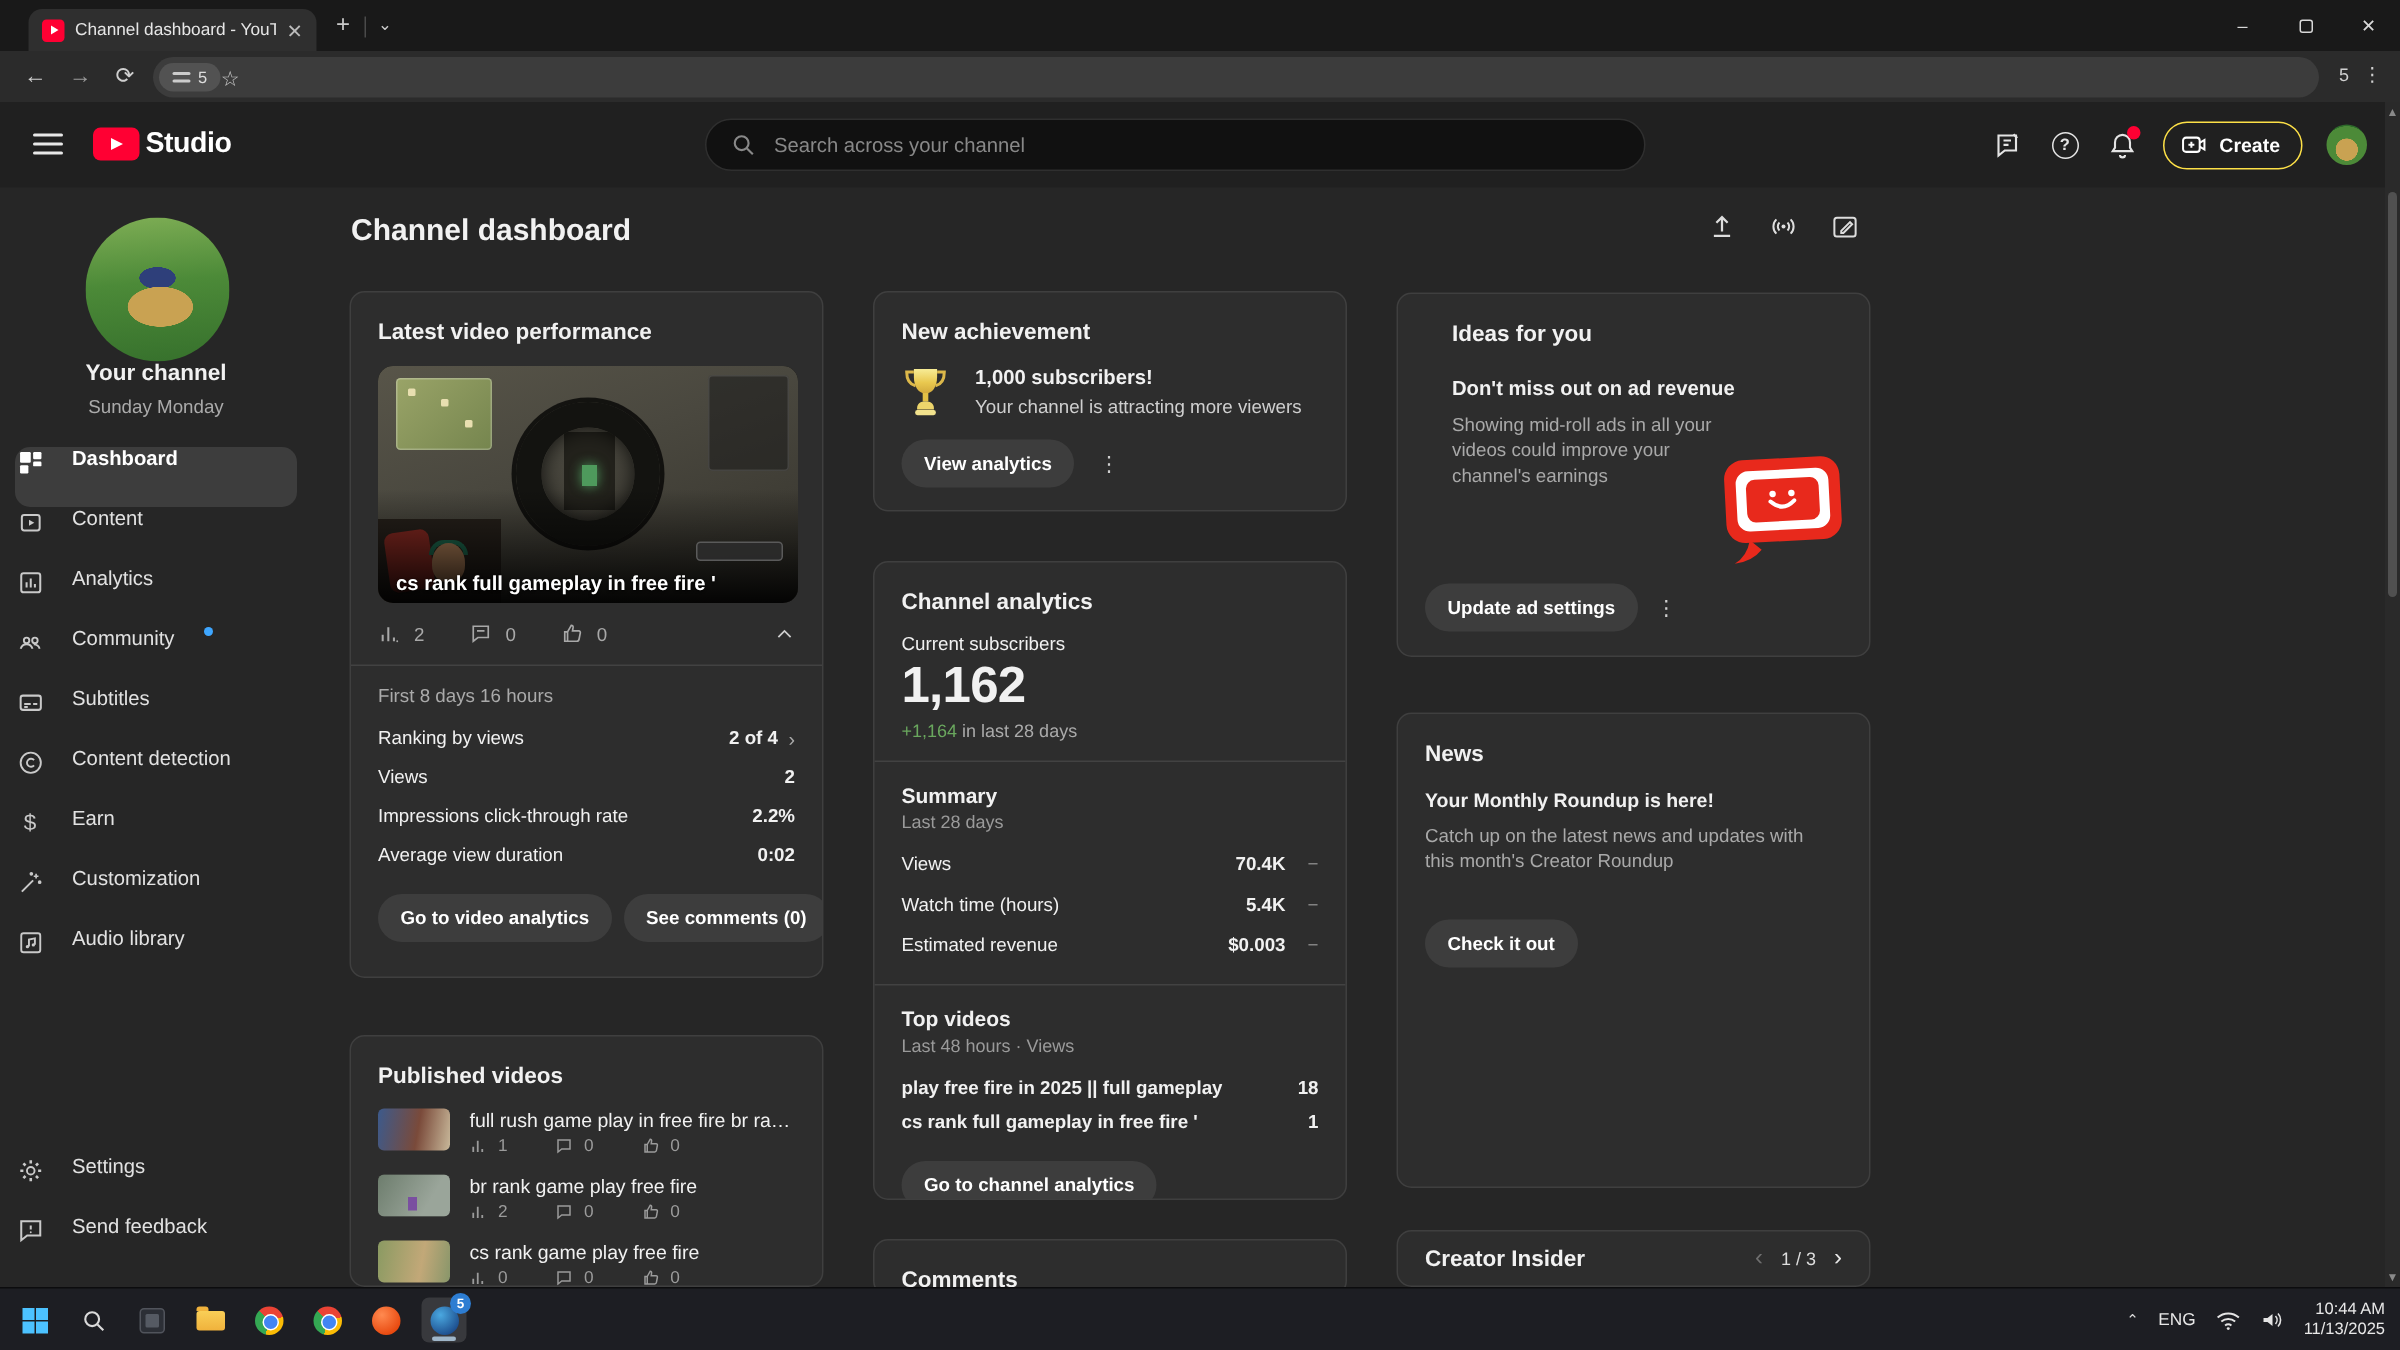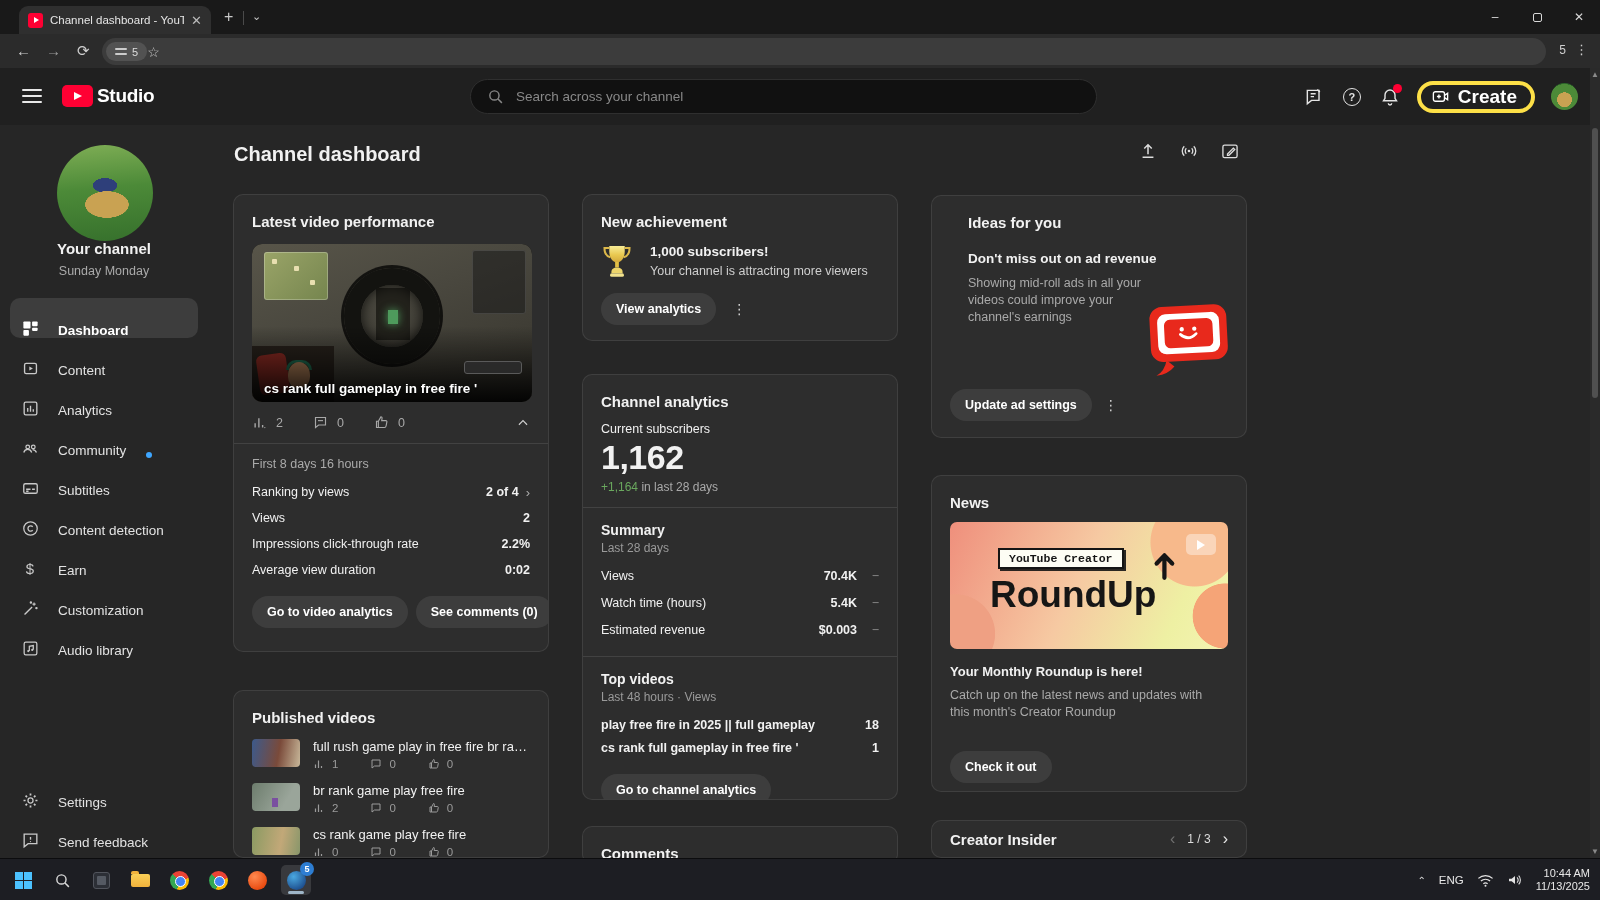--- a/index.html
+++ b/index.html
@@ -43,33 +43,33 @@
   .yt-badge:before { content:""; position:absolute; left:12px; top:6.5px; border-left:8px solid #fff; border-top:4.5px solid transparent; border-bottom:4.5px solid transparent; }
   .brand { font-size:19px; font-weight:700; color:#fff; letter-spacing:-0.3px; }
   .search-pill { position:absolute; left:470px; top:11px; width:627px; height:35px; background:#111; border:1px solid #2f2f2f; border-radius:18px; display:flex; align-items:center; padding-left:16px; gap:12px; }
   .search-pill svg { flex:0 0 auto; }
   .search-input { background:transparent; border:none; outline:none; color:#eee; font-size:13.5px; font-family:"Liberation Sans", sans-serif; width:520px; }
   .search-input::placeholder { color:#888; }
   .hdr-icons { position:absolute; right:0; top:0; height:57px; display:flex; align-items:center; gap:16px; padding-right:22px; }
   .hico { width:22px; height:22px; color:#e4e4e4; position:relative; display:flex; align-items:center; justify-content:center; }
   .help-circle { width:18px; height:18px; border:1.6px solid #e4e4e4; border-radius:50%; font-size:11px; font-weight:700; display:flex; align-items:center; justify-content:center; }
   .bell-dot { position:absolute; right:-1px; top:-2px; width:9px; height:9px; background:#f03; border-radius:50%; }
-  .create-btn { height:32px; border:4px solid #fde047; border-radius:17px; display:flex; align-items:center; gap:8px; padding:0 14px 0 10px; color:#fff; font-size:19px; font-weight:700; }
+  .create-btn { height:32px; border:1px solid #fde047; border-radius:17px; display:flex; align-items:center; gap:8px; padding:0 14px 0 10px; color:#fff; font-size:13px; font-weight:700; }
   .avatar-sm { width:27px; height:27px; border-radius:50%; background:radial-gradient(circle at 50% 62%, #c9a252 0 34%, #4c8a38 35% 72%, #2d6b2a 73%); }
 
   
   .sidebar { position:absolute; left:0; top:125px; width:208px; height:733px; }
   .ch-avatar { position:absolute; left:57px; top:20px; width:96px; height:96px; border-radius:50%;
     background: radial-gradient(36px 22px at 52% 62%, #c9a252 0 60%, rgba(0,0,0,0) 61%),
                 radial-gradient(20px 12px at 50% 42%, #2e3f7a 0 60%, rgba(0,0,0,0) 61%),
                 linear-gradient(175deg, #7fae55 0%, #4c8a38 45%, #36702c 100%); }
   .ch-name { position:absolute; left:0; top:115px; width:208px; text-align:center; font-size:15px; font-weight:700; }
   .ch-handle { position:absolute; left:0; top:139px; width:208px; text-align:center; font-size:12.5px; color:#aaa; }
   .sb-menu { position:absolute; left:0; top:173px; width:208px; }
-  .sb-item { height:40px; margin:0 10px; padding-left:10px; border-radius:10px; display:flex; align-items:flex-end; gap:18px; font-size:13.5px; color:#e2e2e2; }
+  .sb-item { height:40px; margin:0 10px; border-radius:10px; display:flex; align-items:flex-start; gap:18px; font-size:13.5px; color:#e2e2e2; }
   .sb-item.active { background:#3d3d3d; color:#fff; font-weight:700; }
   .sb-ico { width:20px; height:20px; color:#c9c9c9; display:flex; align-items:center; justify-content:center; flex:0 0 auto; }
   .sb-item.active .sb-ico { color:#fff; }
   .blue-dot { width:6px; height:6px; border-radius:50%; background:#3ea6ff; margin-left:2px; }
   .sb-bottom { position:absolute; left:0; top:645px; width:208px; }
   .sb-dollar { font-size:15px; font-weight:400; }
 
   
   .content { position:absolute; left:208px; top:125px; width:1392px; height:733px; overflow:hidden; }
   .page-title { position:absolute; left:26px; top:18px; font-size:20px; font-weight:700; }
@@ -673,28 +673,20 @@
         </g>
       </svg>
       <div class="ideas-btns">
         <span class="pill-btn">Update ad settings</span>
         <span class="dots">⋮</span>
       </div>
     </div>
 
     <div class="card card-news">
       <div class="card-title">News</div>
-      <div class="news-banner">
-        <span class="news-kicker">YouTube Creator</span>
-        <span class="news-roundup">RoundUp</span>
-        <svg class="roundup-arrow" width="34" height="34" viewBox="0 0 24 24">
-            <path d="M13 21V6M7.5 11L13 5.2l5.5 5.8" fill="none" stroke="#161616" stroke-width="3" stroke-linecap="round" stroke-linejoin="round"></path>
-          </svg>
-        <span class="news-play"></span>
-      </div>
       <div class="news-headline">Your Monthly Roundup is here!</div>
       <div class="news-body">Catch up on the latest news and updates with this month's Creator Roundup</div>
       <span class="pill-btn news-btn">Check it out</span>
     </div>
 
     <div class="card card-ins">
       <div class="card-title">Creator Insider</div>
       <div class="ins-pager">
         <span class="pg-prev">‹</span>
         <span>1 / 3</span>

